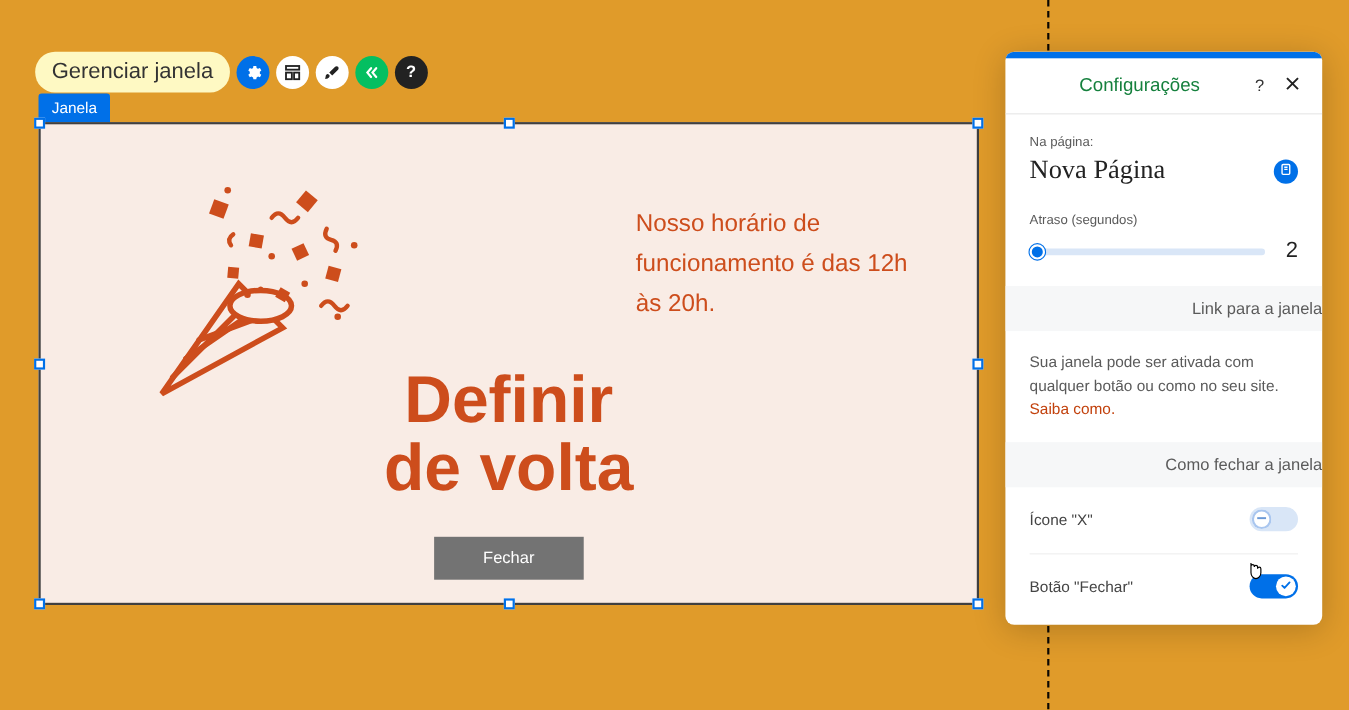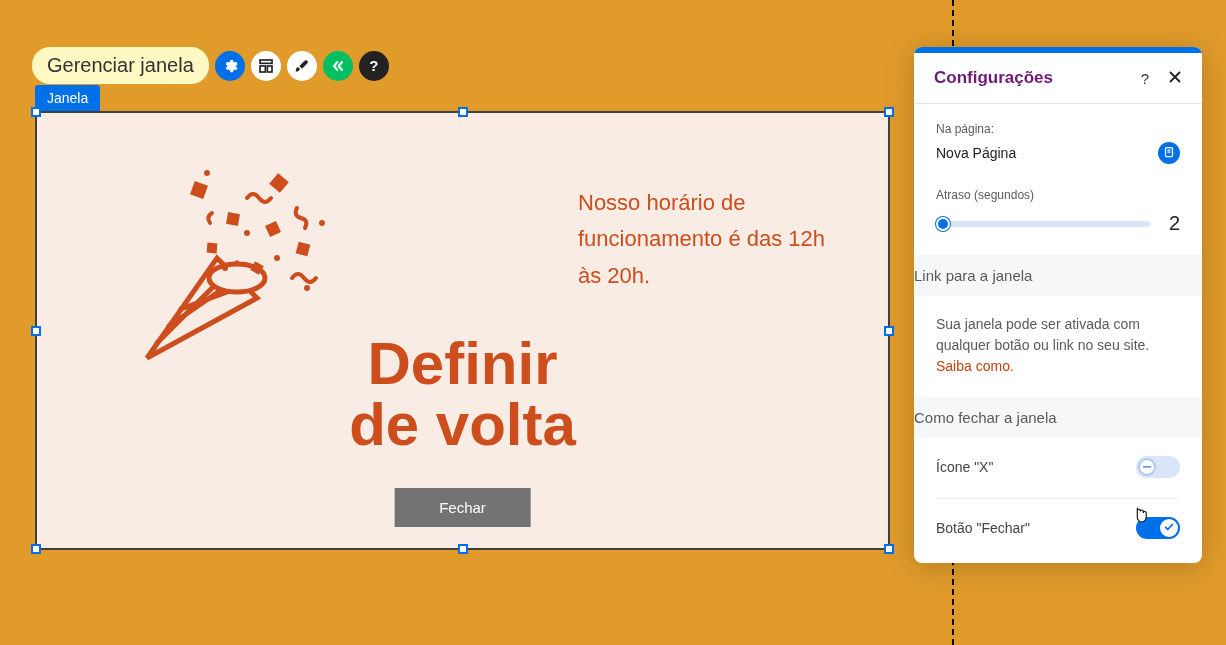--- a/index.html
+++ b/index.html
@@ -149,22 +149,23 @@
       background: #0070e8;
     }
     .panel-header {
       display: flex;
       align-items: center;
       padding: 15px 20px;
     }
     .panel-header-title {
       flex: 1;
       font-size: 17px;
-      font-weight: 700;
-      color: #701a75;
+      font-weight: 400;
+      color: #15803d;
+      text-align: center;
     }
     .panel-header-icons {
       display: flex;
       gap: 16px;
       color: #333;
     }
     .panel-header-icons .hicon { cursor: pointer; width:14px; height:14px; display:flex; align-items:center; justify-content:center; }
     .panel-divider { border-top: 1px solid #e5e5e5; }
     .panel-section {
       padding: 18px 22px 20px;
@@ -173,22 +174,23 @@
       font-size: 12px;
       color: #5a5a5a;
       margin-bottom: 6px;
     }
     .page-row {
       display: flex;
       align-items: center;
       justify-content: space-between;
     }
     .page-name {
-      font-size: 14px;
+      font-size: 24px;
       color: #222;
+      font-family: Liberation Serif, serif;
     }
     .page-icon {
       width: 22px;
       height: 22px;
       border-radius: 50%;
       background: #0070e8;
       display: flex;
       align-items: center;
       justify-content: center;
     }
@@ -218,21 +220,21 @@
       box-shadow: 0 0 0 1px #0070e8;
     }
     .slider-value {
       font-size: 20px;
       color: #222;
       width: 16px;
       text-align: right;
     }
     .section-heading {
       background: #f6f7f8;
-      text-align: left;
+      text-align: right;
       padding: 12px 0;
       font-size: 15px;
       color: #5a5a5a;
     }
     .desc-text {
       font-size: 14px;
       color: #5a5a5a;
       line-height: 1.5;
     }
     .link-text {
@@ -427,21 +429,21 @@
         <div class="slider-thumb"></div>
       </div>
       <div class="slider-value">2</div>
     </div>
   </div>
 
   <div class="section-heading">Link para a janela</div>
 
   <div class="panel-section">
     <div class="desc-text">
-      <span>Sua janela pode ser ativada com qualquer botão ou link no seu site.</span>
+      <span>Sua janela pode ser ativada com qualquer botão ou como no seu site.</span>
       <br>
       <span class="link-text"><span>Saiba como</span>.</span>
     </div>
   </div>
 
   <div class="section-heading">Como fechar a janela</div>
 
   <div class="panel-section">
     <div class="toggle-row">
       <div class="toggle-label">Ícone "X"</div>

